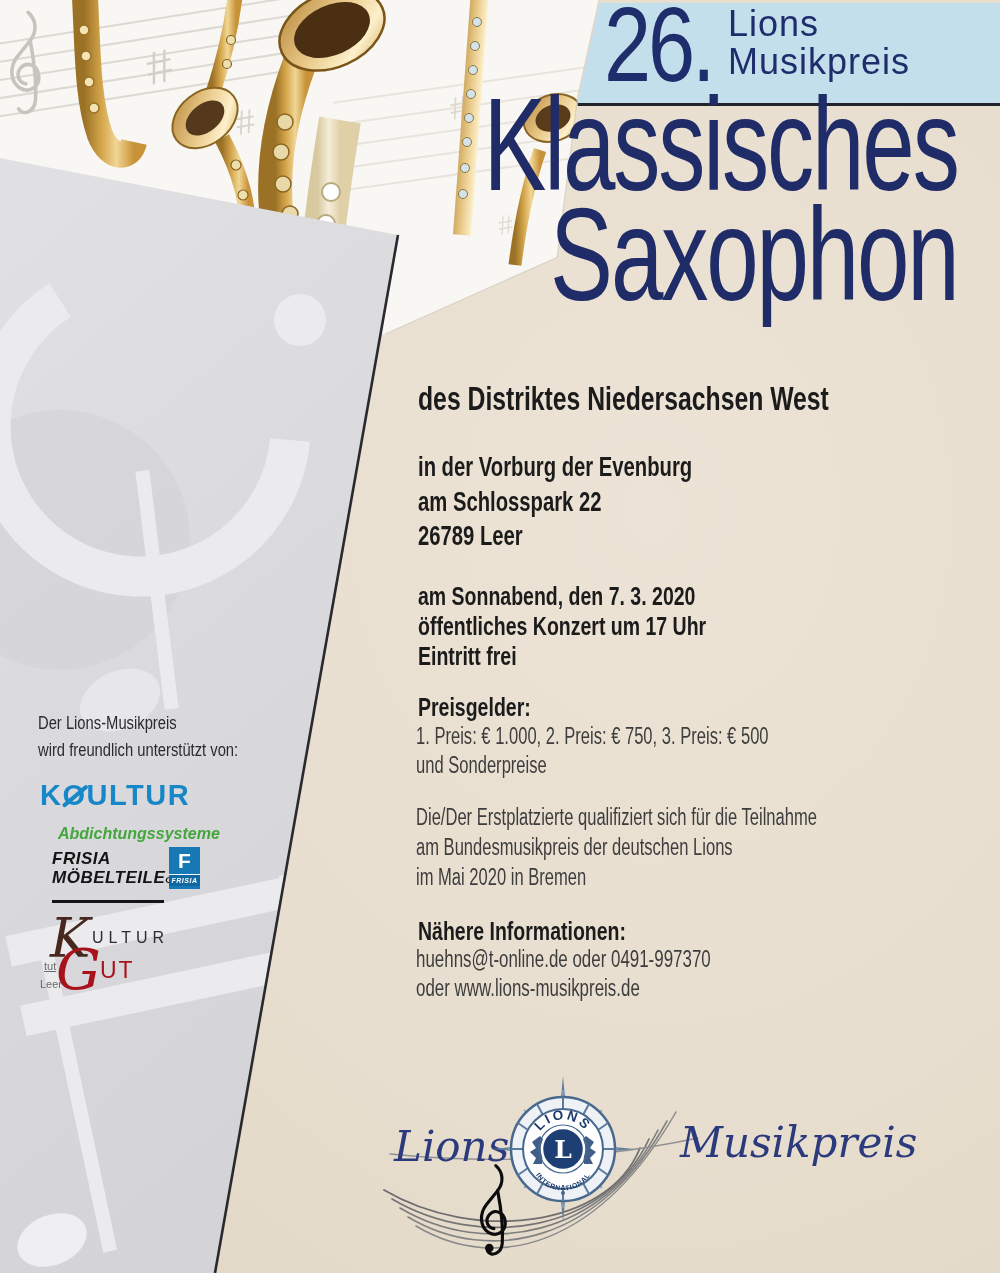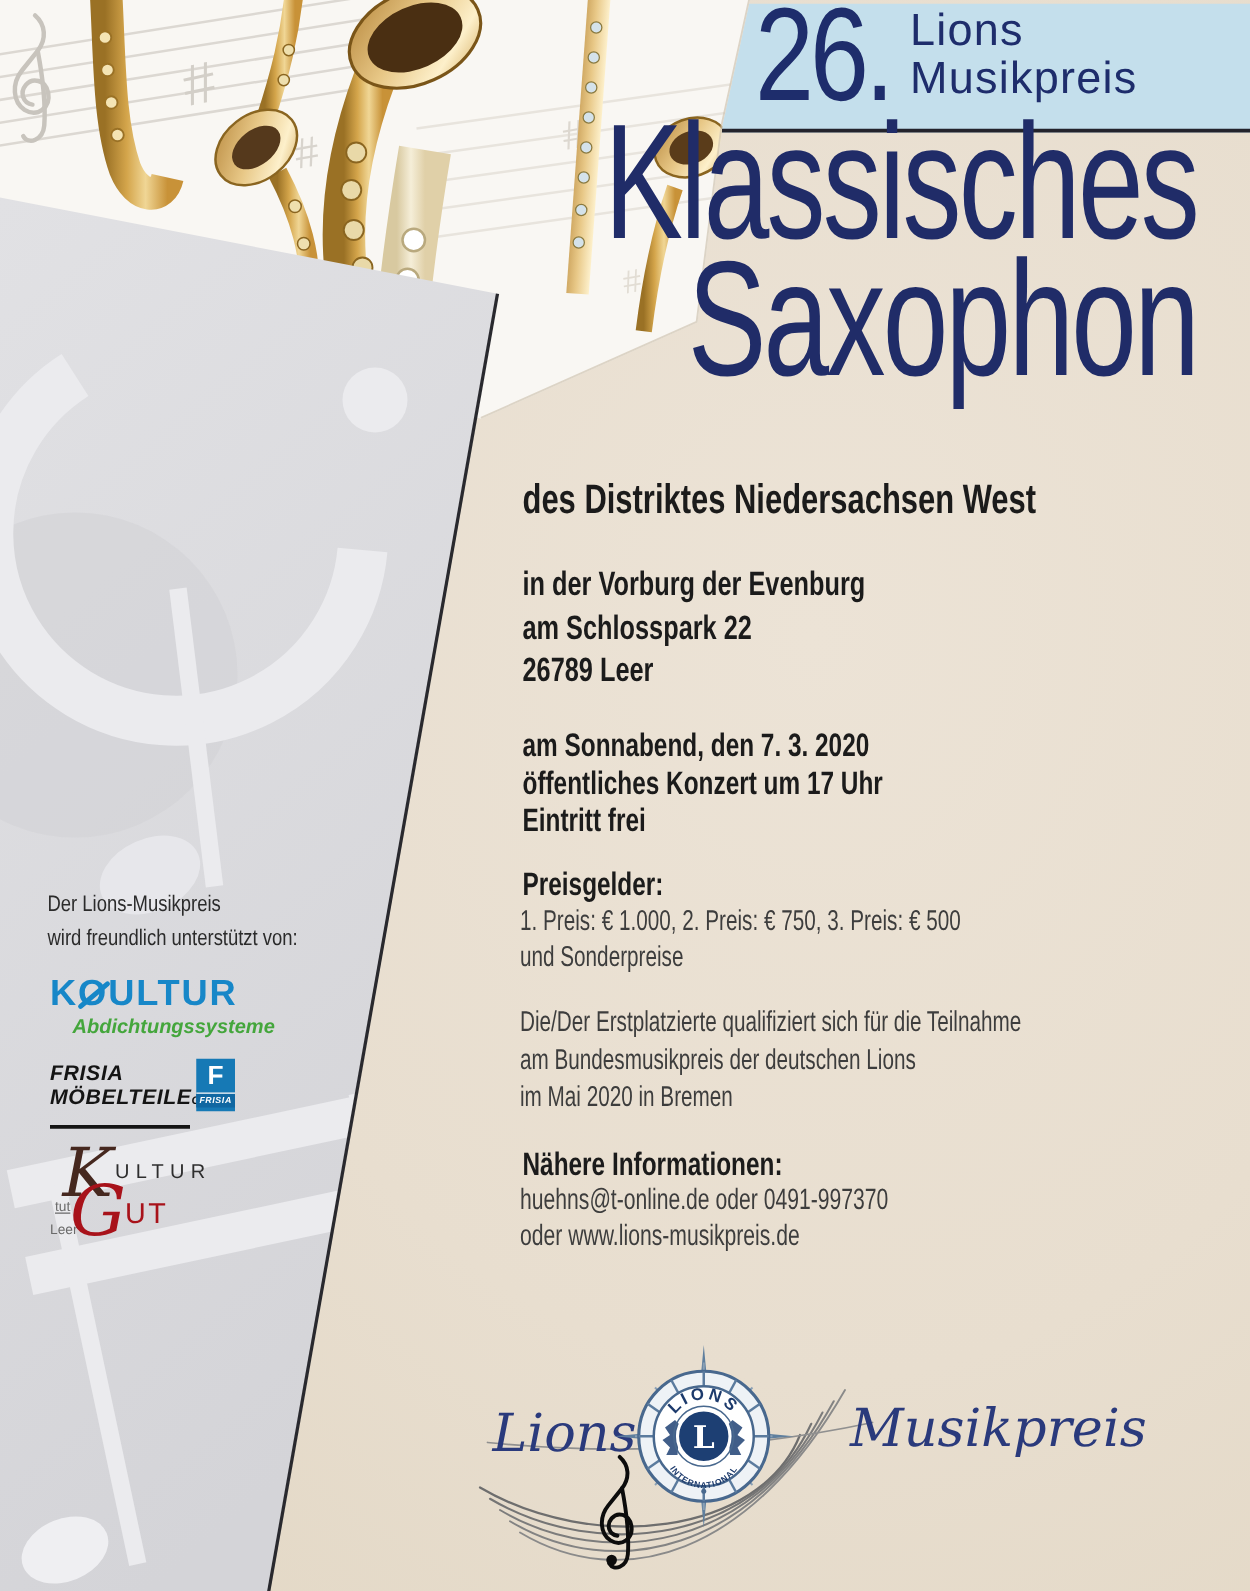--- a/index.html
+++ b/index.html
@@ -36,22 +36,22 @@
   .info-body{left:416px; top:945px; font-size:23.5px; line-height:28.5px;}
 
   
   .sponsor-intro{left:38px; top:710px; font-size:18px; line-height:27px; color:#2b2b2b;
     transform:scaleX(0.82); transform-origin:0 0; white-space:nowrap;}
   .koester{left:40px; top:779px; white-space:nowrap;}
   .koester-name{font-size:29px; font-weight:800; color:#1787c8; letter-spacing:1.5px;}
   .ko-o{position:relative; display:inline-block;}
   .ko-o i{position:absolute; left:-3px; top:46%; width:135%; height:3.5px; background:#1787c8;
     transform:rotate(-40deg); border-radius:2px;}
-  .koester-sub{margin-left:18px; margin-top:1px; font-size:16px; font-style:italic; font-weight:700; color:#44a63c;}
-  .frisia{left:40px; top:849px; width:150px;}
+  .koester-sub{margin-left:18px; margin-top:13px; font-size:16px; font-style:italic; font-weight:700; color:#44a63c;}
+  .frisia{left:52px; top:849px; width:150px;}
   .frisia-line{font-size:17px; font-weight:800; font-style:italic; color:#141414; letter-spacing:0.5px; line-height:19px; white-space:nowrap;}
   .frisia-gmbh{font-size:9px; font-weight:700; letter-spacing:0;}
   .frisia-rule{width:112px; height:2.5px; background:#141414; margin-top:10px;}
   .frisia-box{position:absolute; left:117px; top:-2px; width:31px; height:42px; background:#1679b5;}
   .frisia-box .f-letter{display:block; text-align:center; color:#fff; font-weight:800; font-size:21px; line-height:27px;}
   .frisia-box .f-band{display:block; text-align:center; color:#fff; background:#1067a2; font-weight:800; font-style:italic;
     font-size:7px; line-height:11px; letter-spacing:0.5px; border-top:1.5px solid #fff;}
   .kulturgut{left:38px; top:912px; width:160px; height:110px;}
   .kg-k{left:12px; top:0px; font-family:"DejaVu Serif", serif; font-style:italic; font-size:54px; line-height:1; color:#46281f;}
   .kg-ultur{left:54px; top:17px; font-size:16px; letter-spacing:5px; color:#2e2e2e;}

